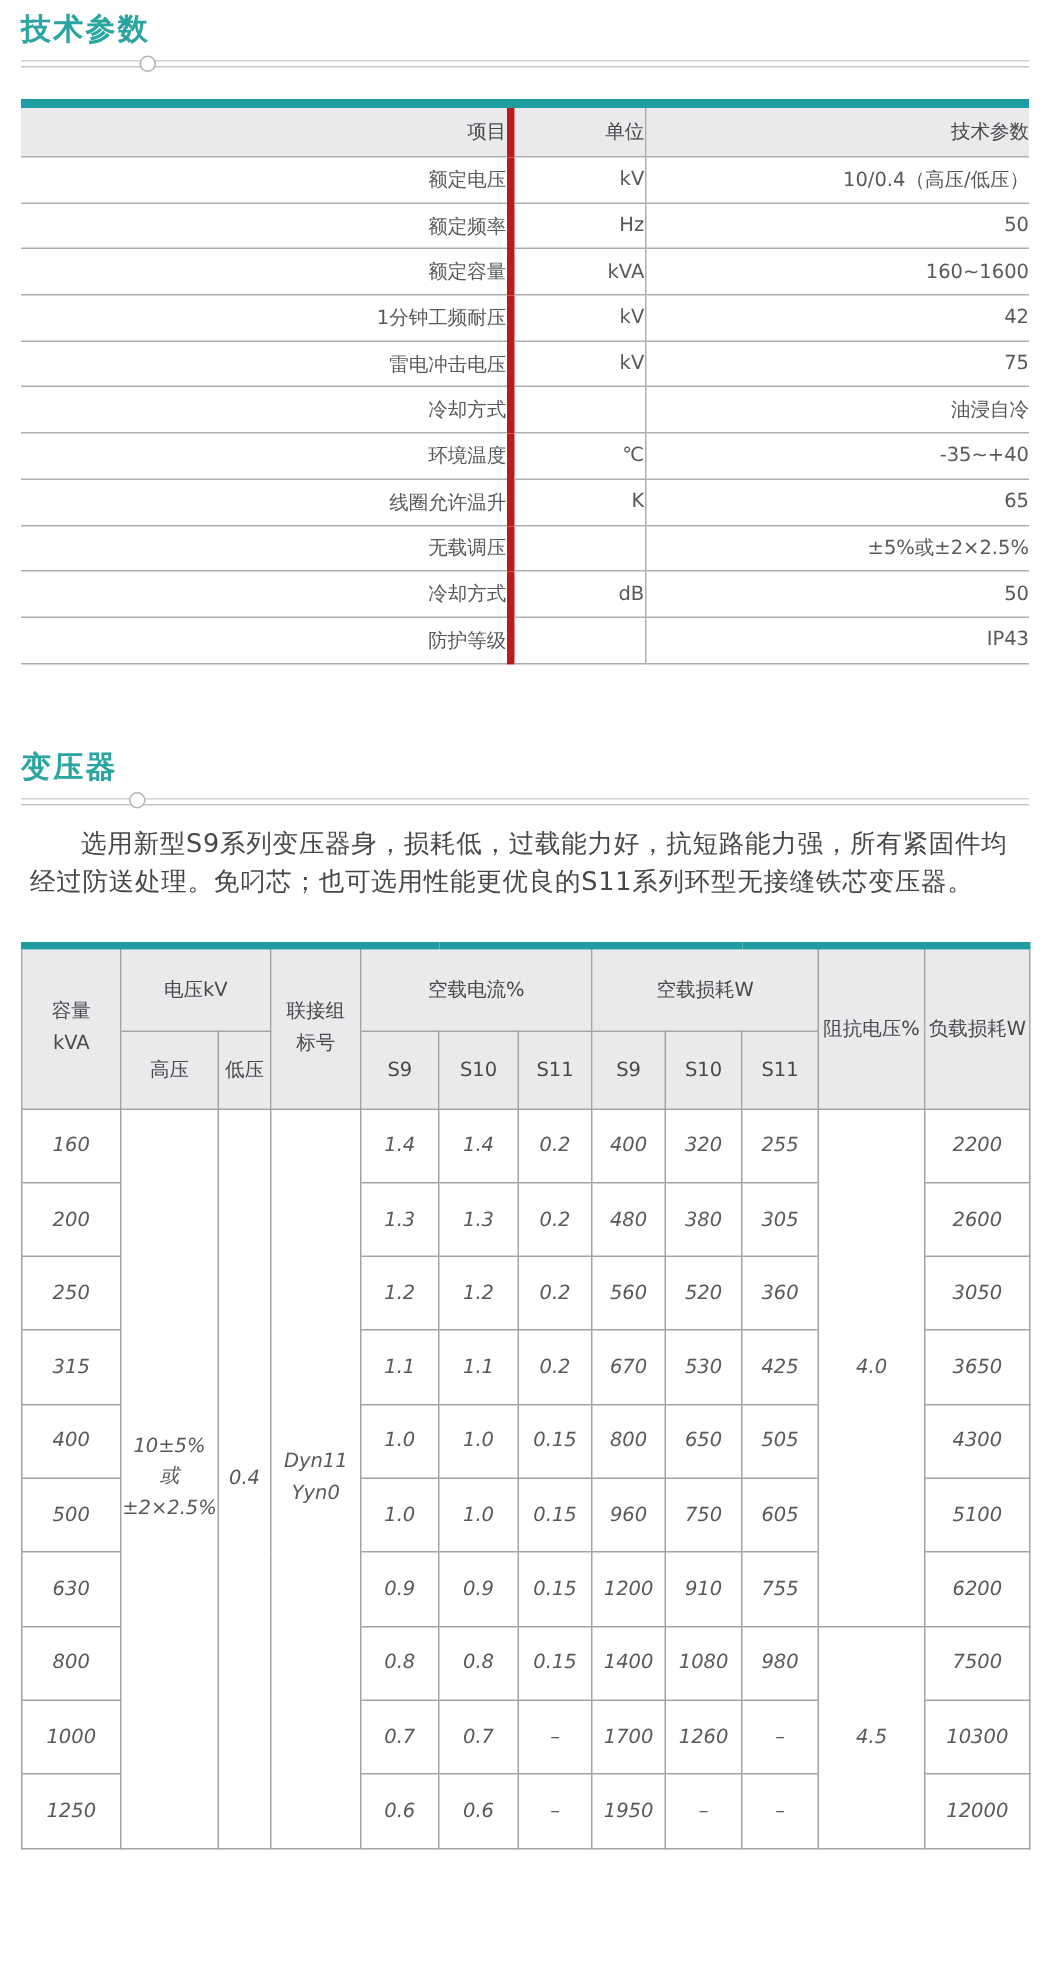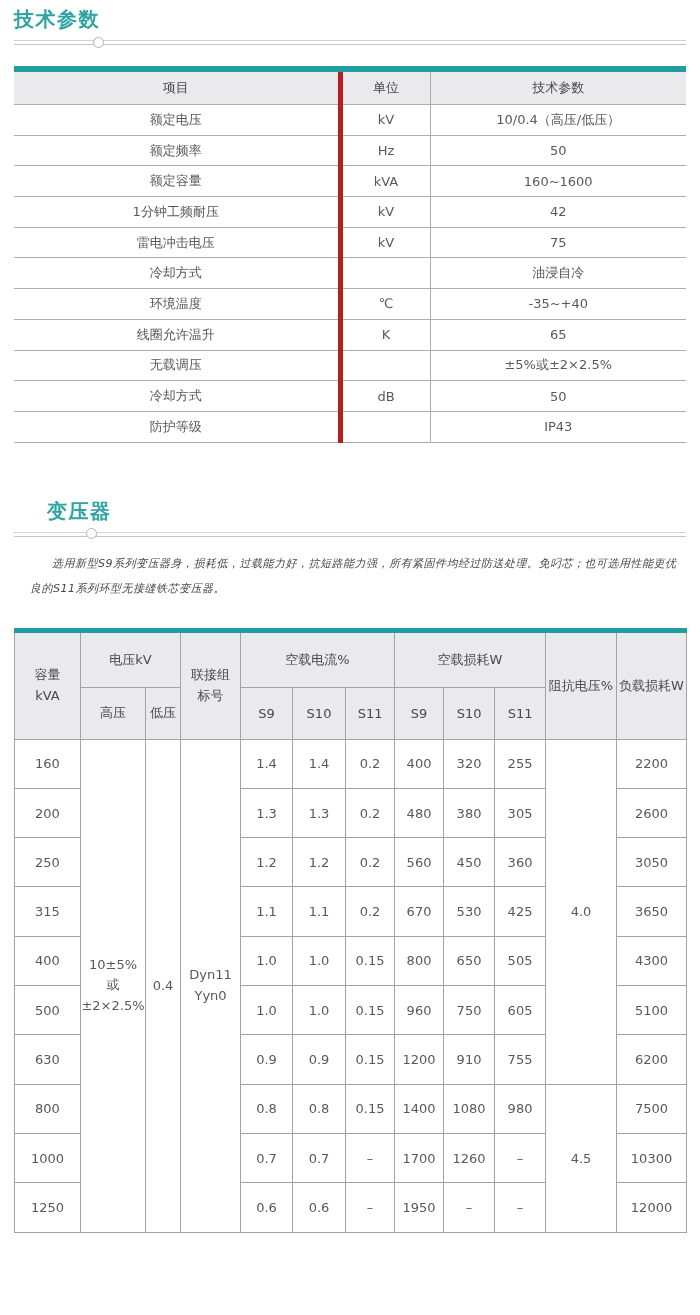--- a/index.html
+++ b/index.html
@@ -4,44 +4,44 @@
 <style>
   html,body{margin:0;padding:0;background:#ffffff;}
   body{width:700px;height:1315px;overflow:hidden;font-family:"DejaVu Sans","Liberation Sans",sans-serif;}
   .page{padding:0 14px;}
 
   .sec-title{margin:0;padding-top:6px;font-size:20px;font-weight:bold;color:#2aa5a1;letter-spacing:1.5px;}
   .rule{position:relative;height:3px;border-top:1px solid #d2d2d2;border-bottom:1px solid #c6c6c6;margin-top:7px;}
   .rule-dot{position:absolute;top:-4.5px;width:9px;height:9px;border:1px solid #b3b3b3;border-radius:50%;background:#ffffff;}
   .dot1{left:79px;}
   .dot2{left:72px;}
-  .sec2-title{margin-top:49px;margin-left:33px;}
+  .sec2-title{margin-top:49px;}
 
   table{border-collapse:collapse;table-layout:fixed;width:672px;}
   th,td{padding:0;font-weight:normal;text-align:center;vertical-align:middle;
         font-size:13px;color:#58595b;overflow:hidden;}
   thead th{background:#eaeaec;color:#48494b;}
   .pre{white-space:pre-line;line-height:1.55;}
 
   
   .t1{margin-top:21px;border-top:6px solid #1f9da1;}
-  .t1 th,.t1 td{border-bottom:1px solid #adadad;}
+  .t1 th,.t1 td{border-bottom:1px solid #adadad;text-align:right;}
   .t1 thead th{height:32px;}
   .t1 tbody tr{height:30.7px;}
   .t1 .mid{border-left:5px solid #b91c1c;border-right:1px solid #adadad;}
 
   
-  .para{margin:14px 0 0 16px;text-indent:2em;font-size:11px;line-height:25px;color:#474747;letter-spacing:0.5px;font-style:italic;}
+  .para{margin:14px 0 0 6px;text-indent:2em;font-size:17px;line-height:25px;color:#474747;letter-spacing:0.5px;}
 
   
   .t2{margin-top:27px;border-top:5px solid #1f9da1;}
   .t2 th,.t2 td{border:1px solid #a3a3a3;}
   .t2 thead tr:nth-child(1) th{height:54px;}
   .t2 thead tr:nth-child(2) th{height:51px;text-align:center;}
-  .t2 tbody tr{height:49.3px;}
+  .t2 tbody tr{height:49.3px;font-style:italic;}
 </style>
 </head>
 <body>
 
 <div class="page">
 
   <section>
     <h2 class="sec-title">技术参数</h2>
     <div class="rule">
       <span class="rule-dot dot1"></span>
@@ -193,21 +193,21 @@
             <td>380</td>
             <td>305</td>
             <td>2600</td>
           </tr>
           <tr>
             <td>250</td>
             <td>1.2</td>
             <td>1.2</td>
             <td>0.2</td>
             <td>560</td>
-            <td>450</td>
+            <td>520</td>
             <td>360</td>
             <td>3050</td>
           </tr>
           <tr>
             <td>315</td>
             <td>1.1</td>
             <td>1.1</td>
             <td>0.2</td>
             <td>670</td>
             <td>530</td>

